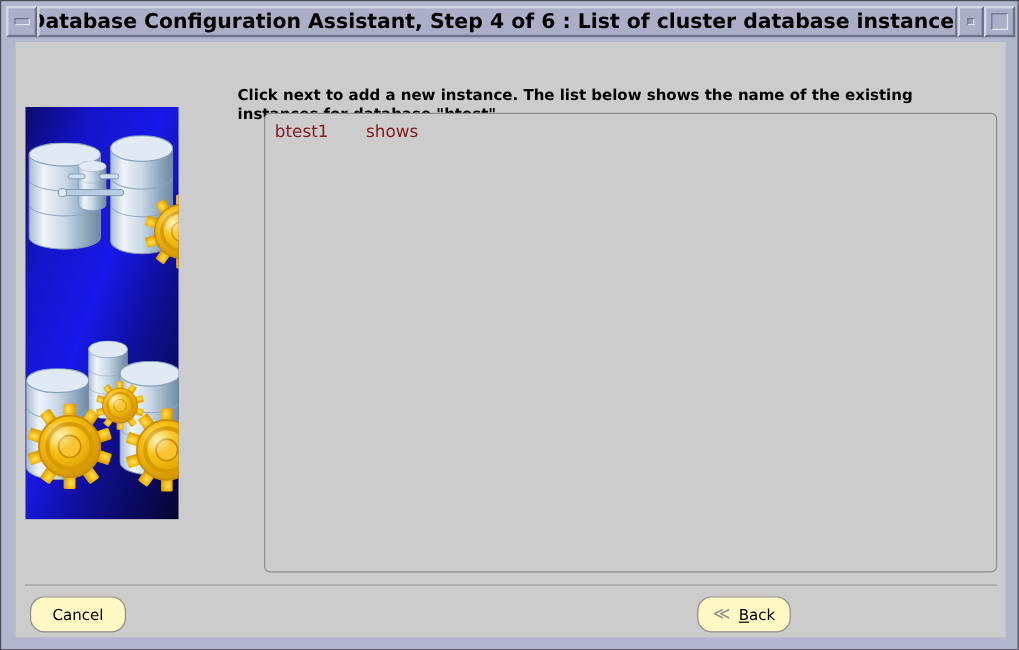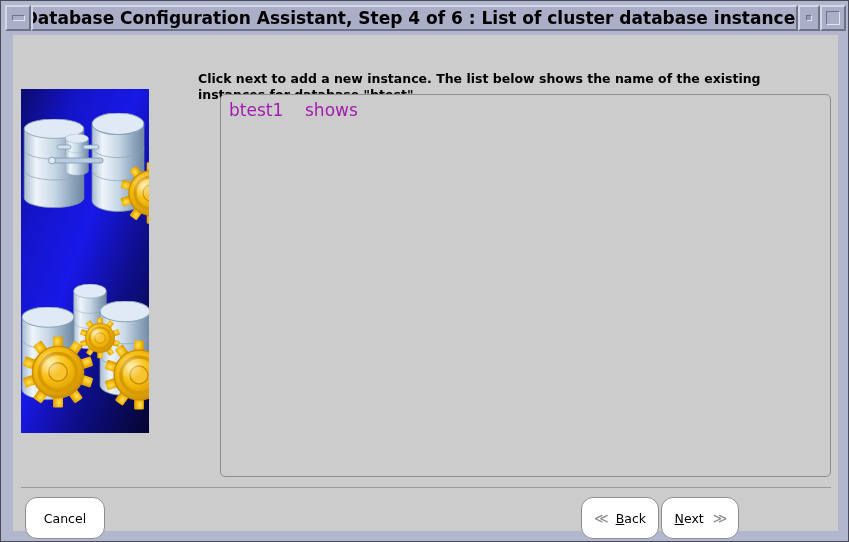--- a/index.html
+++ b/index.html
@@ -150,49 +150,49 @@
   #list-rows {
     position: absolute;
     left: 0; top: 0; right: 0; bottom: 0;
     overflow: hidden;
   }
   .list-row {
     display: flex;
     align-items: center;
     height: 18px;
     padding: 6px 0 0 8px;
-    font-size: 17px;
-    color: #a21caf;
+    font-size: 14px;
+    color: #7f1d1d;
     justify-content: flex-end;
   }
   .cell-name   { width: 76px; flex: 0 0 76px; }
   .cell-status { flex: 1 1 auto; }
 
   
   #separator {
     position: absolute;
     left: 8px;
     top: 452px;
     width: 810px;
     height: 1px;
     background: #9a9a9a;
   }
 
   
   .btn {
     box-sizing: border-box;
-    background: #ffffff;
+    background: #fef9c3;
     border: 1px solid #8d8d8d;
     border-radius: 12px;
     font-size: 12.5px;
     color: #000000;
     display: inline-flex;
     align-items: center;
     justify-content: center;
-    height: 42px;
+    height: 30px;
     cursor: default;
     font-family: "DejaVu Sans", "Liberation Sans", sans-serif;
   }
   #left-buttons {
     position: absolute;
     left: 12px;
     top: 462px;
     display: flex;
     gap: 11px;
   }
@@ -369,22 +369,16 @@
       </div>
     </div>
 
     <div id="right-buttons">
       <div class="btn" id="btn-back">
         <span class="btn-inner">
           <span class="chev">≪</span>
           <span><span class="mnem">B</span><span>ack</span></span>
         </span>
       </div>
-      <div class="btn" id="btn-next">
-        <span class="btn-inner">
-          <span><span class="mnem">N</span><span>ext</span></span>
-          <span class="chev">≫</span>
-        </span>
-      </div>
     </div>
 
   </div>
 </div>
 
 </body></html>

